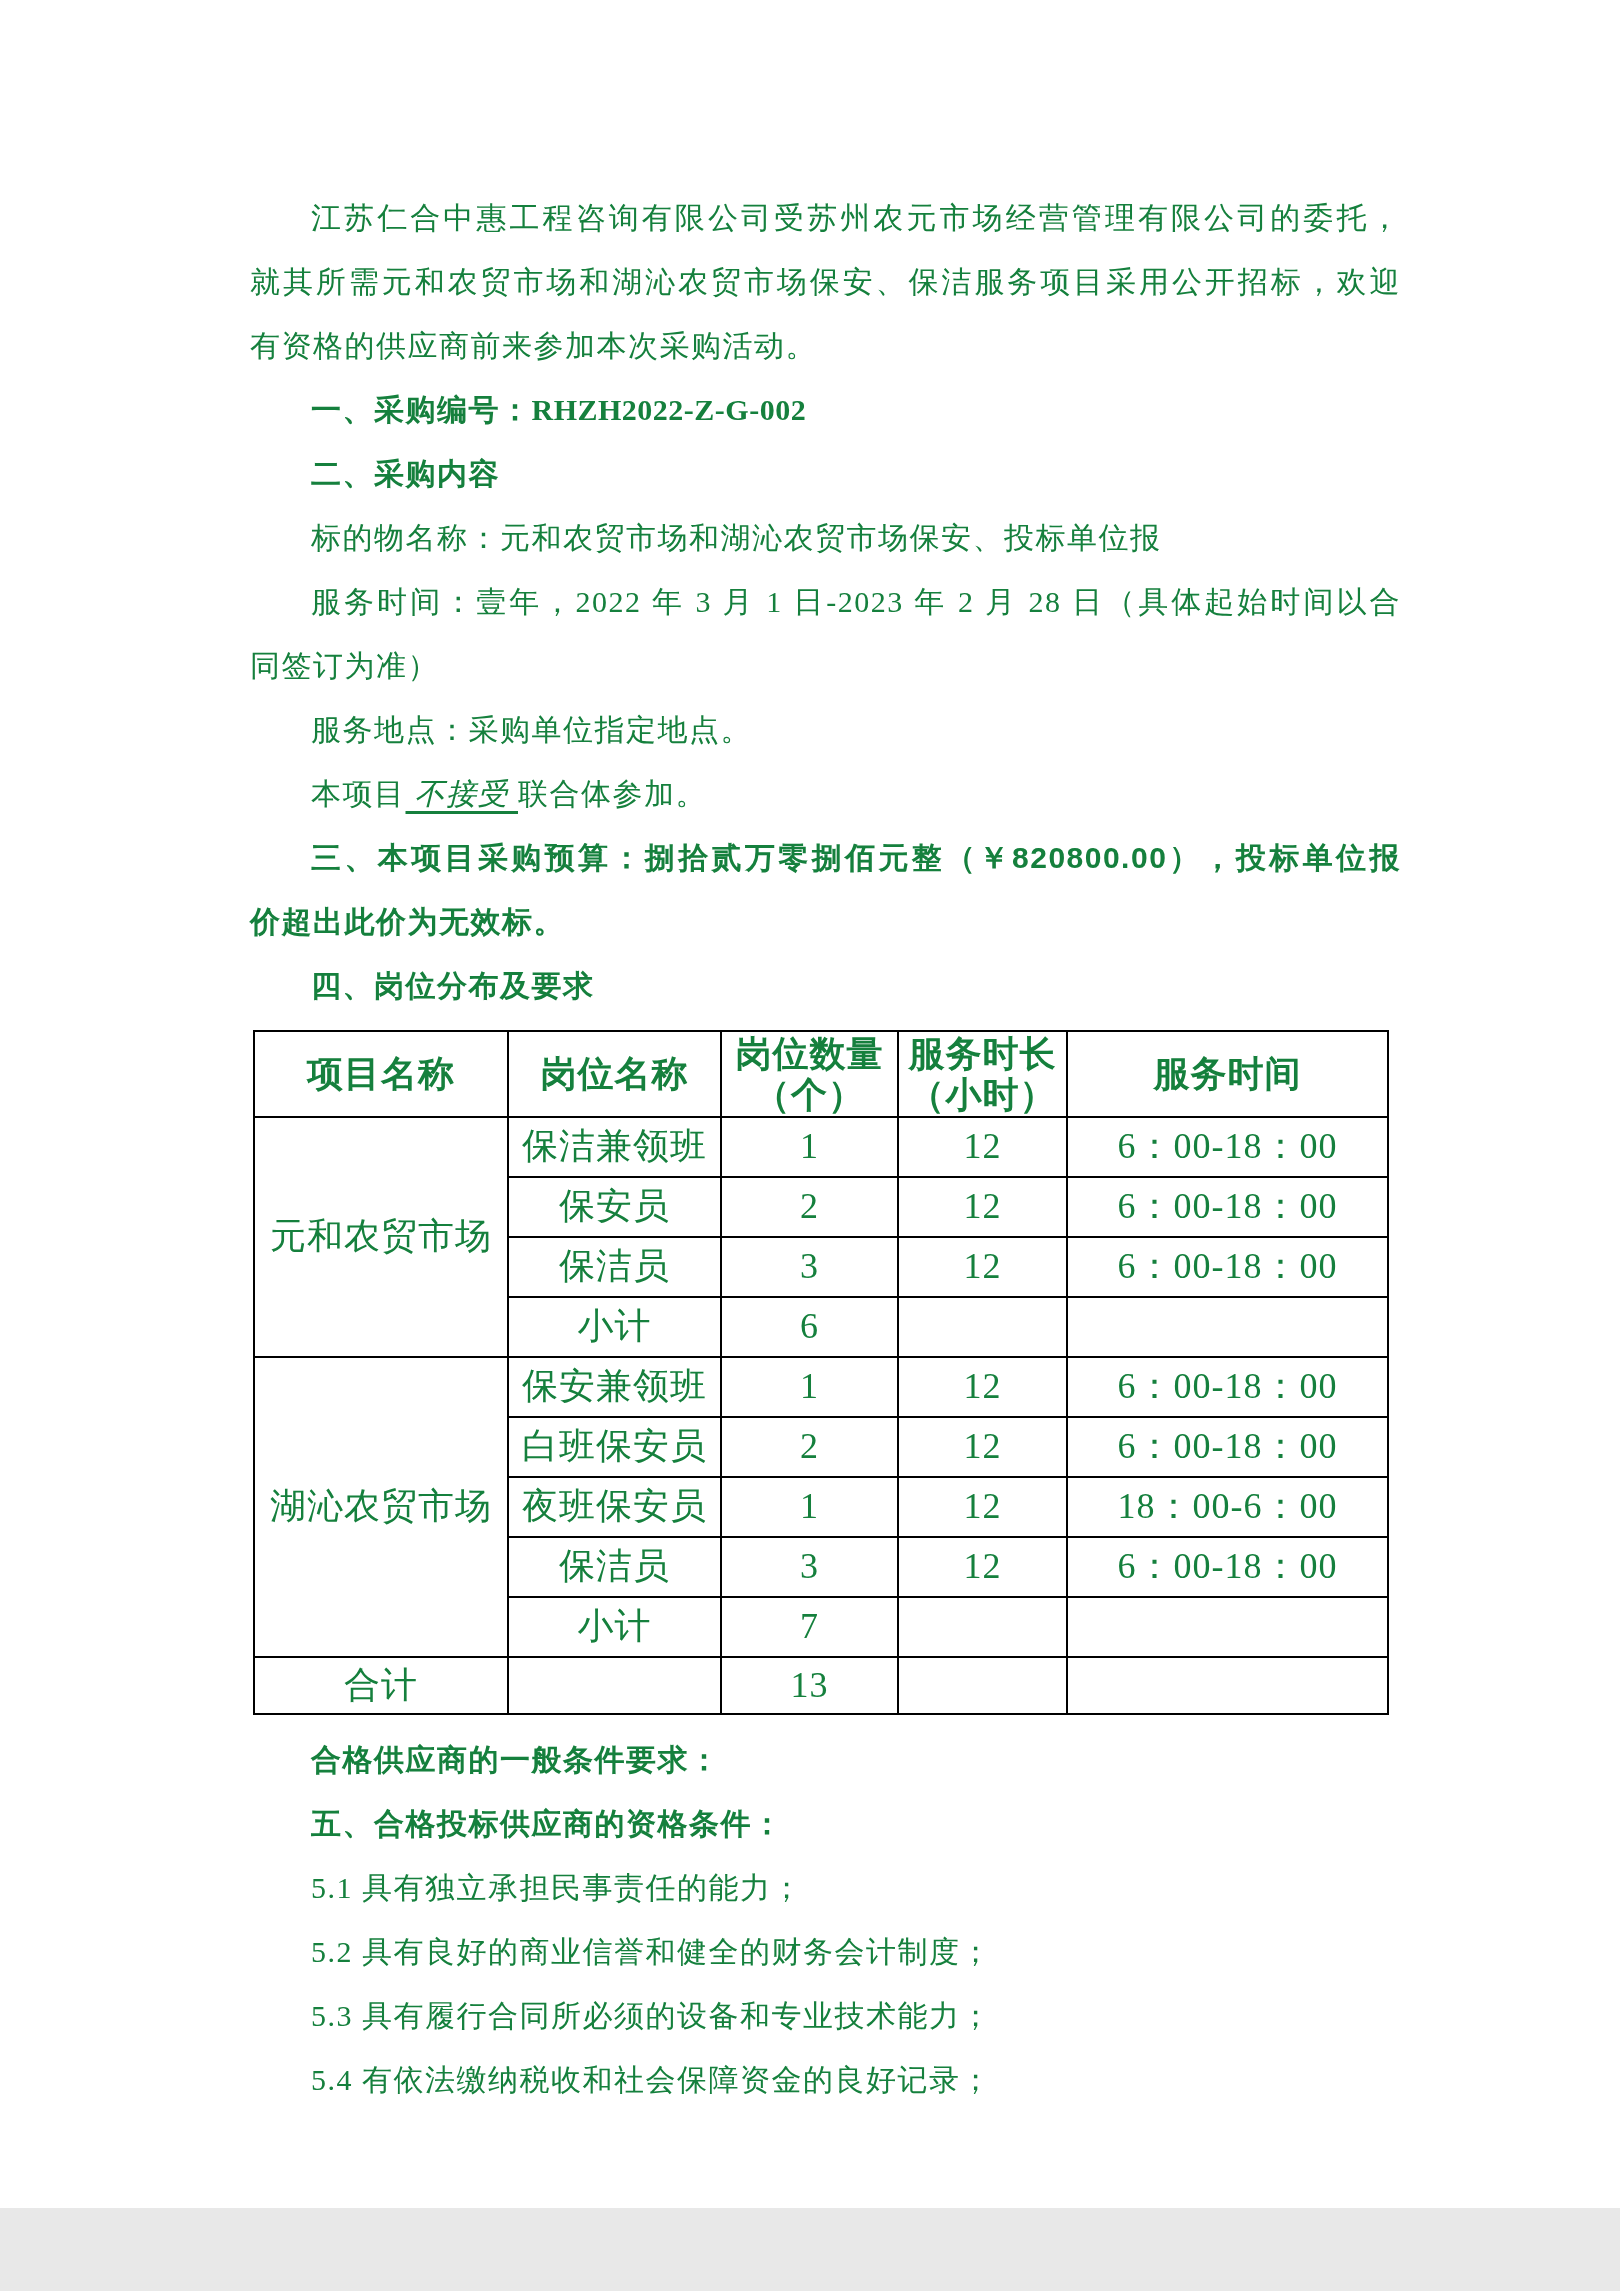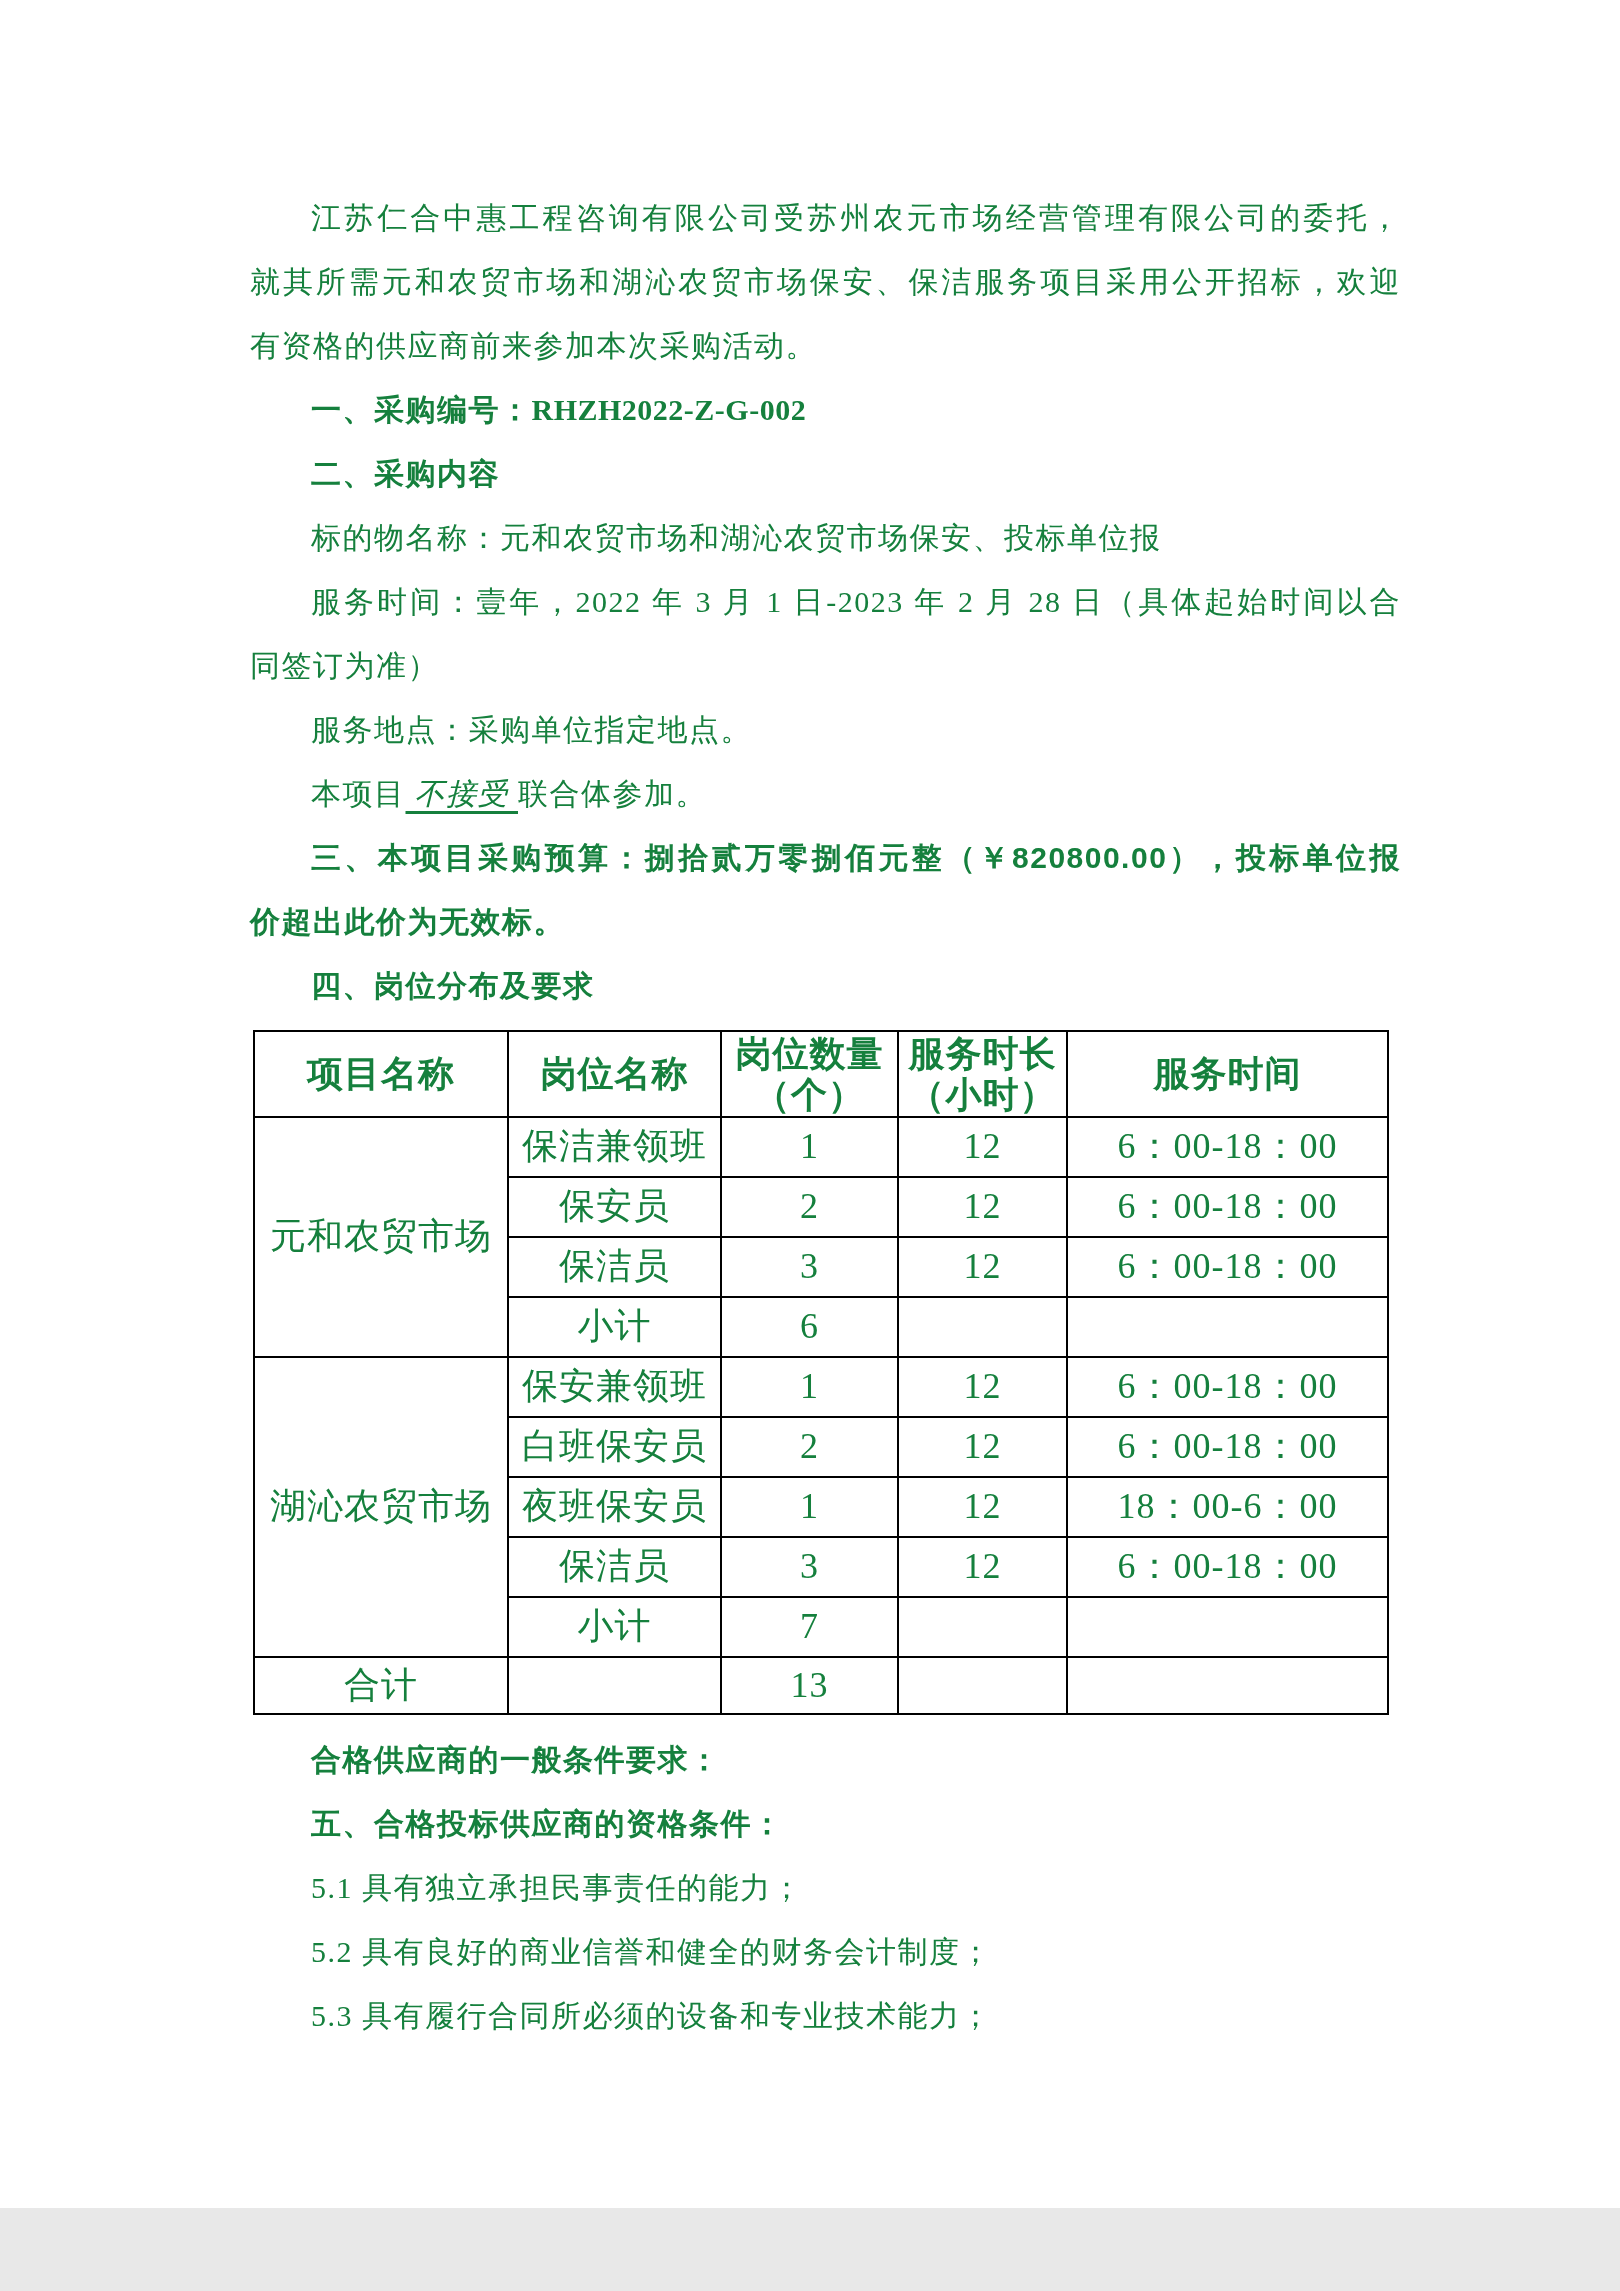--- a/index.html
+++ b/index.html
@@ -178,15 +178,16 @@
       </tr>
     </tbody>
   </table>
 
   <div class="line indent heading">合格供应商的一般条件要求：</div>
   <div class="line indent heading">五、合格投标供应商的资格条件：</div>
 
   <div class="line indent">5.1 具有独立承担民事责任的能力；</div>
   <div class="line indent">5.2 具有良好的商业信誉和健全的财务会计制度；</div>
   <div class="line indent">5.3 具有履行合同所必须的设备和专业技术能力；</div>
+  <div class="line indent">5.4 有依法缴纳税收和社会保障资金的良好记录；</div>
 
 </div>
 
 
 </body></html>

